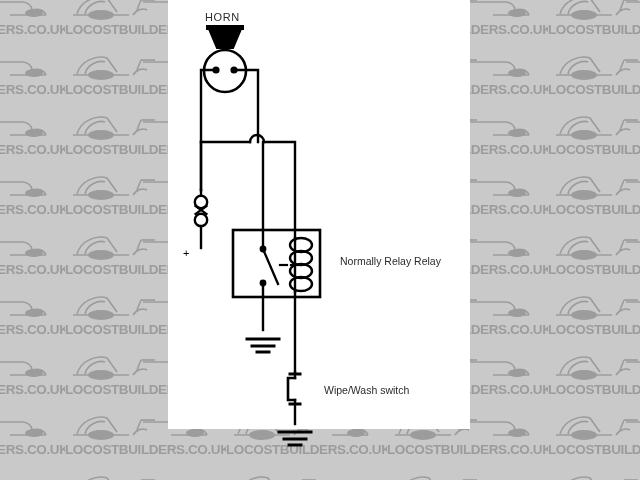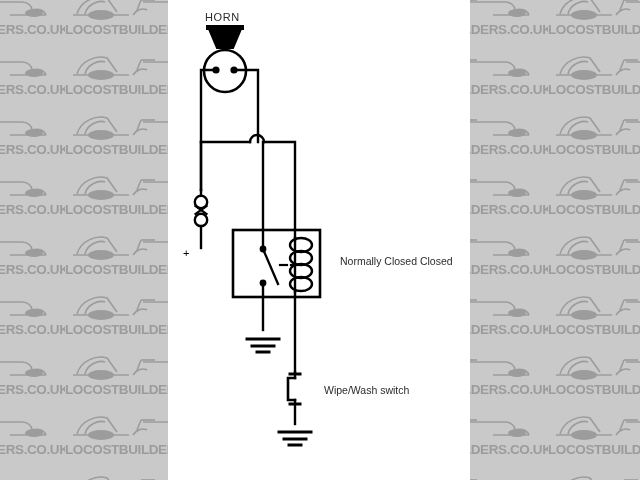--- a/index.html
+++ b/index.html
@@ -61,21 +61,21 @@
     top: 2px;
     width: 150px;
     height: 34px;
   }
   
   #diagram-canvas {
     position: absolute;
     left: 168px;
     top: 0px;
     width: 302px;
-    height: 480px;
+    height: 429px;
     background: #ffffff;
   }
   #circuit-svg {
     position: absolute;
     left: 0;
     top: 0;
   }
   .lbl {
     position: absolute;
     font-family: "Liberation Sans", sans-serif;
@@ -1170,20 +1170,20 @@
           <path d="M 111 432 L 143 432" stroke-width="3"></path>
           <path d="M 116 439 L 138 439" stroke-width="3"></path>
           <path d="M 121 445 L 133 445" stroke-width="3"></path>
         </g>
 
       </g>
     </svg>
 
     <div class="lbl" id="horn-label">HORN</div>
 
-    <div class="lbl" id="relay-label">Normally Closed Closed</div>
+    <div class="lbl" id="relay-label">Normally Relay Relay</div>
 
     <div class="lbl" id="switch-label">Wipe/Wash switch</div>
 
     <div class="lbl" id="plus-label">+</div>
 
   </div>
 </div>
 
 </body></html>

